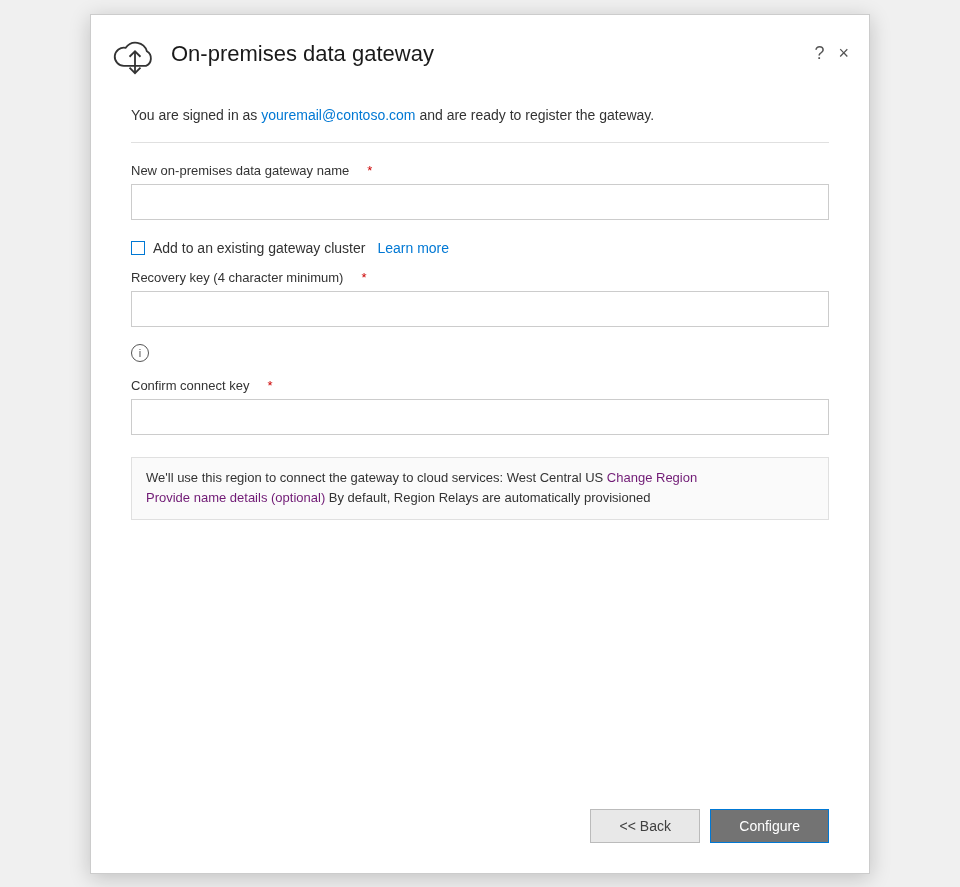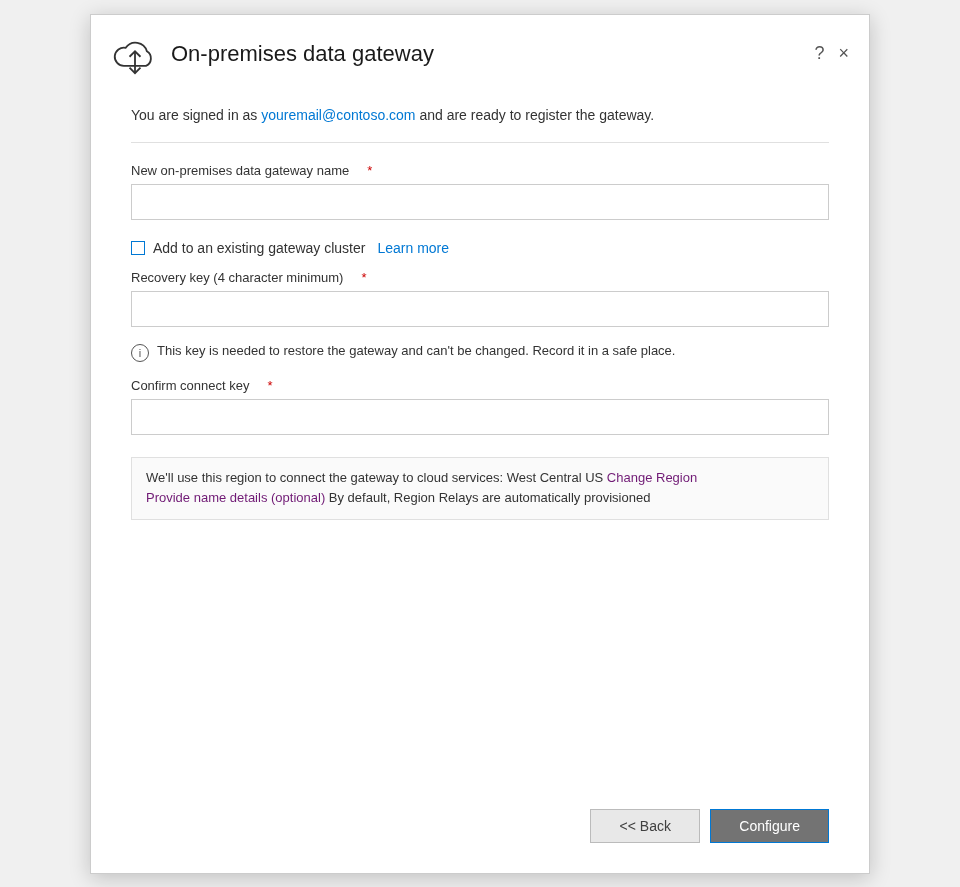--- a/index.html
+++ b/index.html
@@ -239,21 +239,20 @@
     <div class="field-group">
       <div class="field-label">
         <span>Recovery key (4 character minimum)</span>
           <span class="required">*</span>
       </div>
       <input class="text-input" type="password" placeholder="" style="">
     </div>
 
     <div class="info-row">
       <span class="info-icon">i</span>
-      <span>This key is needed to restore the gateway and can't be changed. Record it in a safe place.</span>
     </div>
 
     <div class="field-group">
       <div class="field-label">
         <span>Confirm connect key</span>
           <span class="required">*</span>
       </div>
       <input class="text-input" type="password" placeholder="" style="">
     </div>
 

